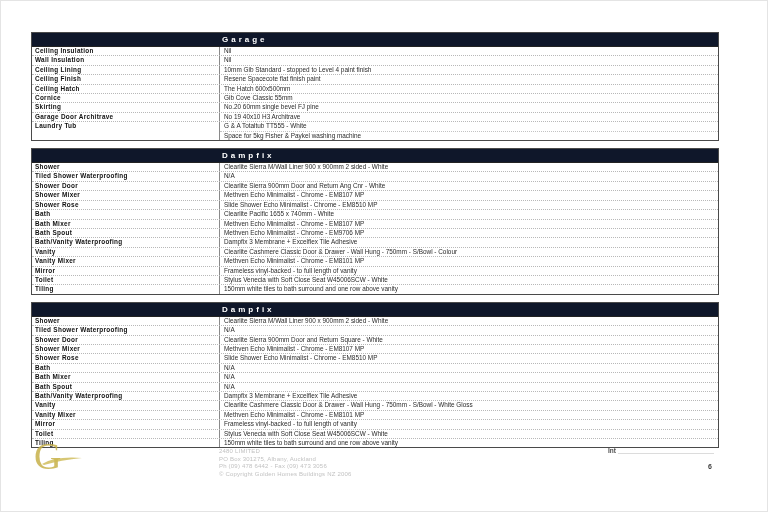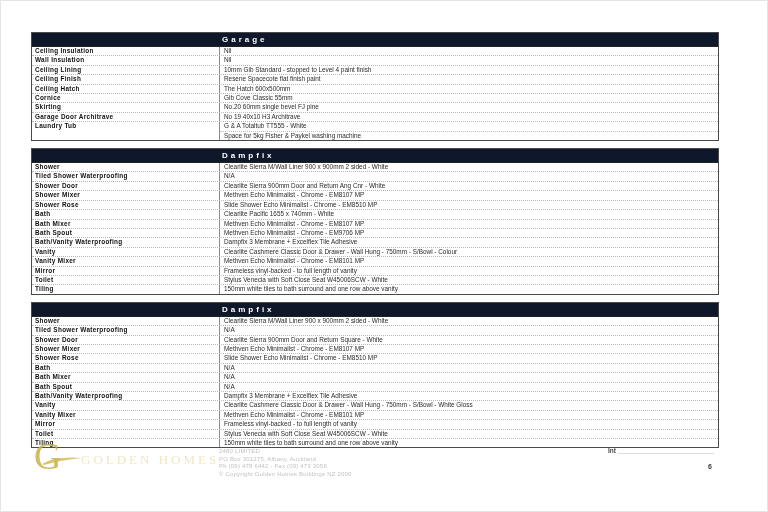--- a/index.html
+++ b/index.html
@@ -366,21 +366,20 @@
             <div class="value-line">150mm white tiles to bath surround and one row above vanity</div>
           </div>
         </div>
       </div>
     </div>
 
   <div class="footer-logo-g">G</div>
   <svg class="footer-logo-swoosh" viewBox="0 0 42 10" aria-hidden="true">
     <path d="M1 8 Q 14 0 41 2 Q 20 4 3 9 Z" fill="#cdb953" opacity="0.8"></path>
   </svg>
-  <div class="footer-logo-text">GOLDEN HOMES</div>
 
   <div class="footer-company">
 
   <div>2480 LIMITED</div>
       <div>PO Box 301275, Albany, Auckland</div>
       <div>Ph (09) 478 6442 - Fax (09) 473 3056</div>
       <div>© Copyright Golden Homes Buildings NZ 2006</div>
     </div>
 
   <div class="footer-initials">

